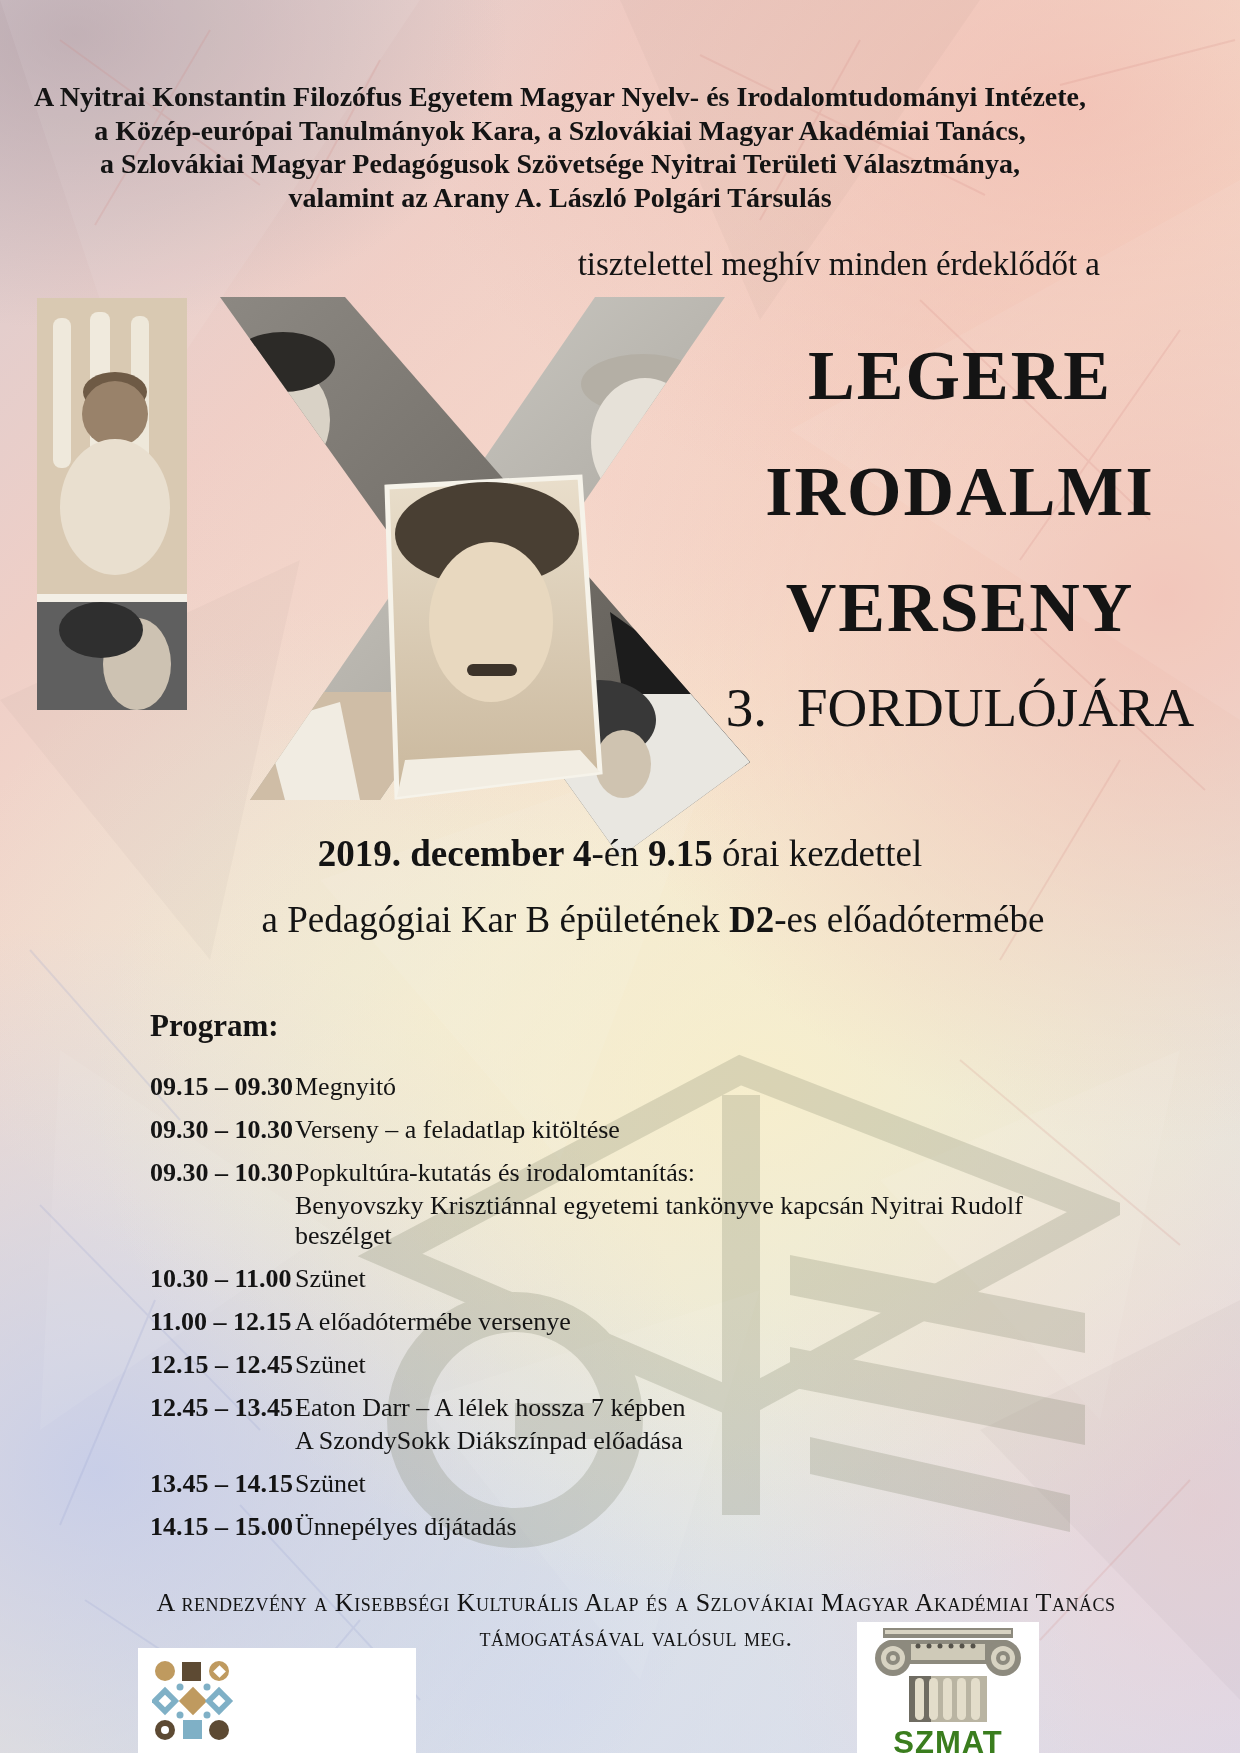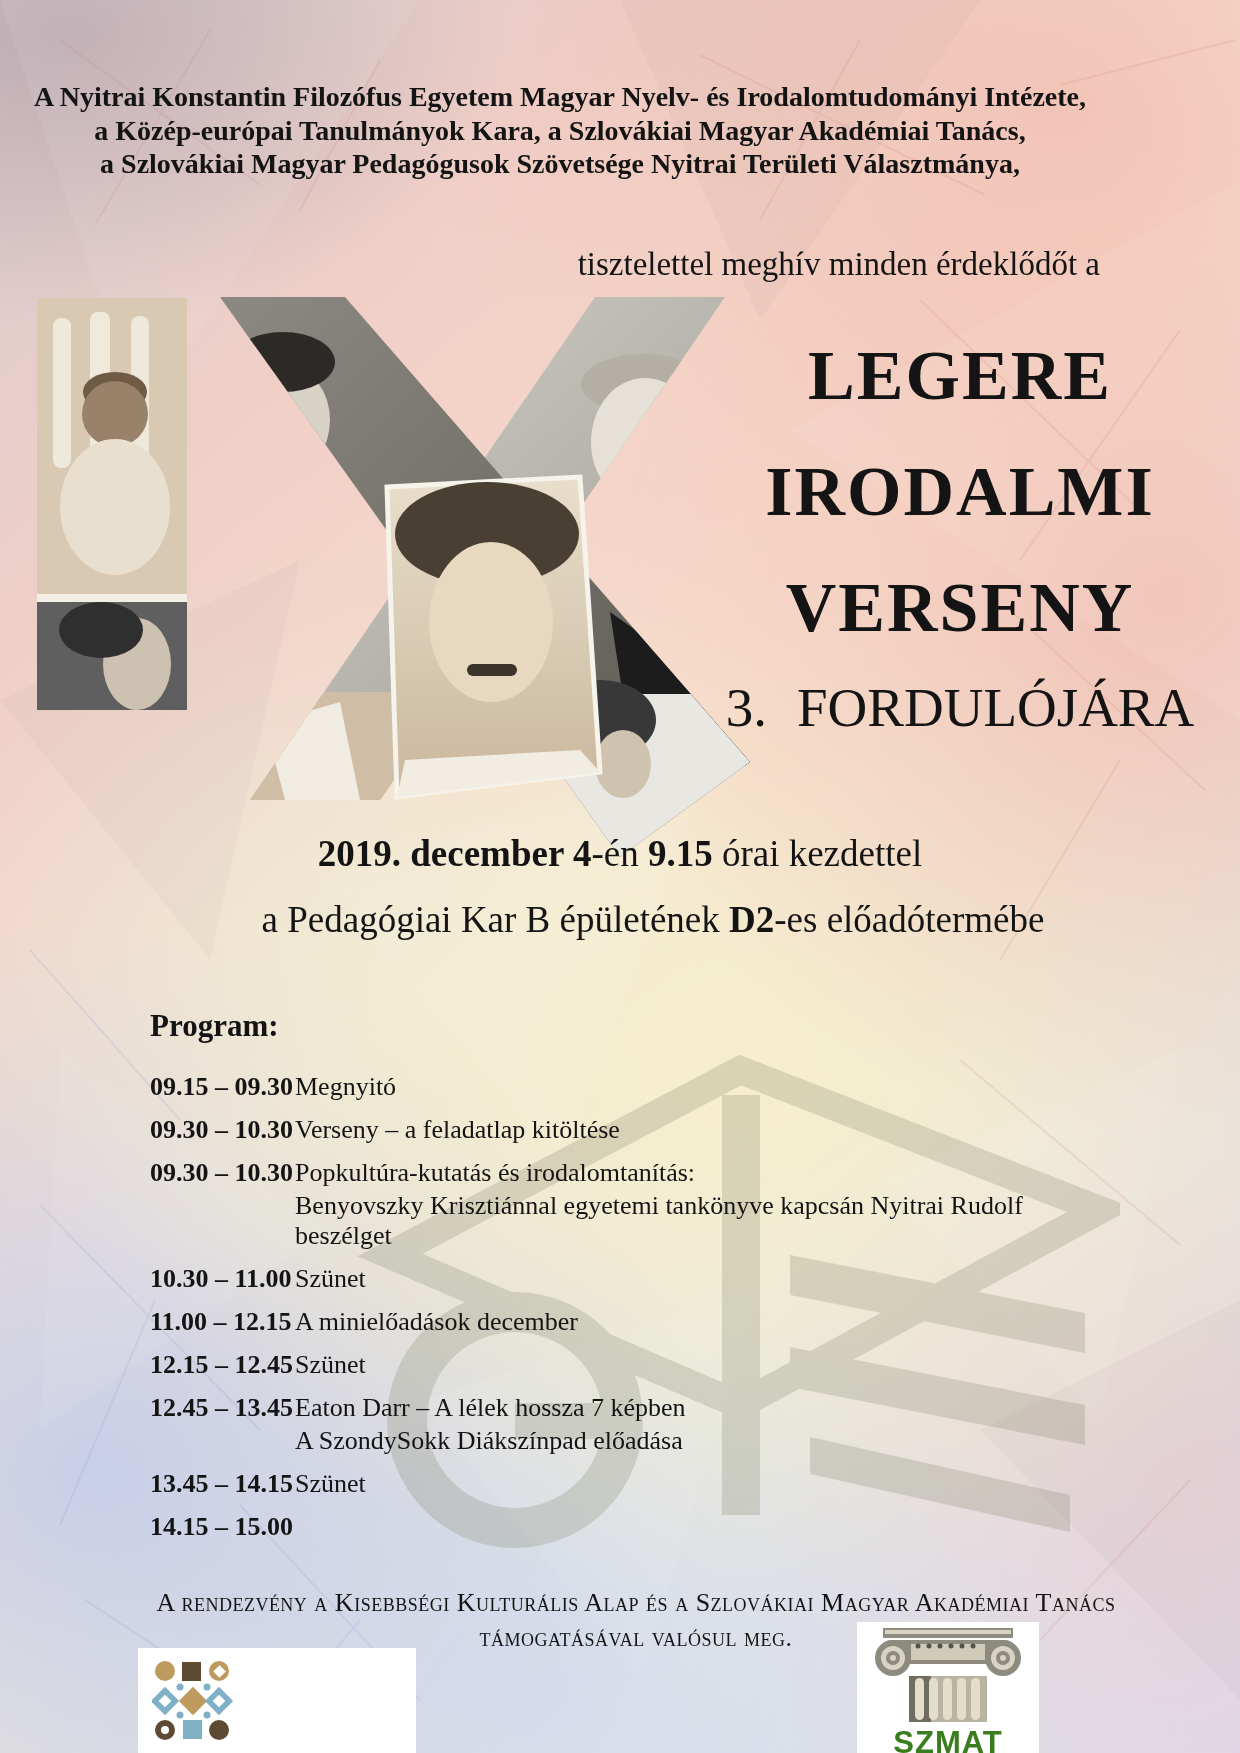--- a/index.html
+++ b/index.html
@@ -105,20 +105,21 @@
       <path d="M85,1600 L305,1745"></path>
         <path d="M360,1620 L250,1750"></path>
         <path d="M30,950 L180,1120"></path>
     </g>
   </svg>
 
   <div class="organizers">
     <div>A Nyitrai Konstantin Filozófus Egyetem Magyar Nyelv- és Irodalomtudományi Intézete,</div>
     <div>a Közép-európai Tanulmányok Kara, a Szlovákiai Magyar Akadémiai Tanács,</div>
     <div>a Szlovákiai Magyar Pedagógusok Szövetsége Nyitrai Területi Választmánya,</div>
+    <div>valamint az Arany A. László Polgári Társulás</div>
   </div>
 
   <div class="invitation">tisztelettel meghív minden érdeklődőt a</div>
 
   <svg class="collage" viewBox="0 0 720 570">
     <defs>
       <linearGradient id="gA" x1="0" y1="0" x2="0" y2="1">
         <stop offset="0" stop-color="#e9decb"></stop>
           <stop offset="1" stop-color="#c9b79c"></stop>
       </linearGradient>
@@ -222,39 +223,40 @@
         <span>Popkultúra-kutatás és irodalomtanítás:</span>
         <span class="l2">Benyovszky Krisztiánnal egyetemi tankönyve kapcsán Nyitrai Rudolf beszélget</span>
       </span>
     </div>
     <div class="prog-row">
       <span class="prog-time">10.30 – 11.00</span>
       <span class="prog-desc">Szünet</span>
     </div>
     <div class="prog-row">
       <span class="prog-time">11.00 – 12.15</span>
-      <span class="prog-desc">A minielőadások december</span>
+      <span class="prog-desc">A előadótermébe versenye</span>
     </div>
     <div class="prog-row">
       <span class="prog-time">12.15 – 12.45</span>
       <span class="prog-desc">Szünet</span>
     </div>
     <div class="prog-row">
       <span class="prog-time">12.45 – 13.45</span>
       <span class="prog-desc">
         <span>Eaton Darr – A lélek hossza 7 képben</span>
         <span class="l2">A SzondySokk Diákszínpad előadása</span>
       </span>
     </div>
     <div class="prog-row">
       <span class="prog-time">13.45 – 14.15</span>
       <span class="prog-desc">Szünet</span>
     </div>
     <div class="prog-row">
       <span class="prog-time">14.15 – 15.00</span>
+      <span class="prog-desc">Ünnepélyes díjátadás</span>
     </div>
   </div>
 
   <div class="support">
     <div>A rendezvény a Kisebbségi Kulturális Alap és a Szlovákiai Magyar Akadémiai Tanács</div>
     <div>támogatásával valósul meg.</div>
   </div>
 
   <div class="kultminor">
     <svg class="km-mosaic" width="82" height="82" viewBox="0 0 82 82">

